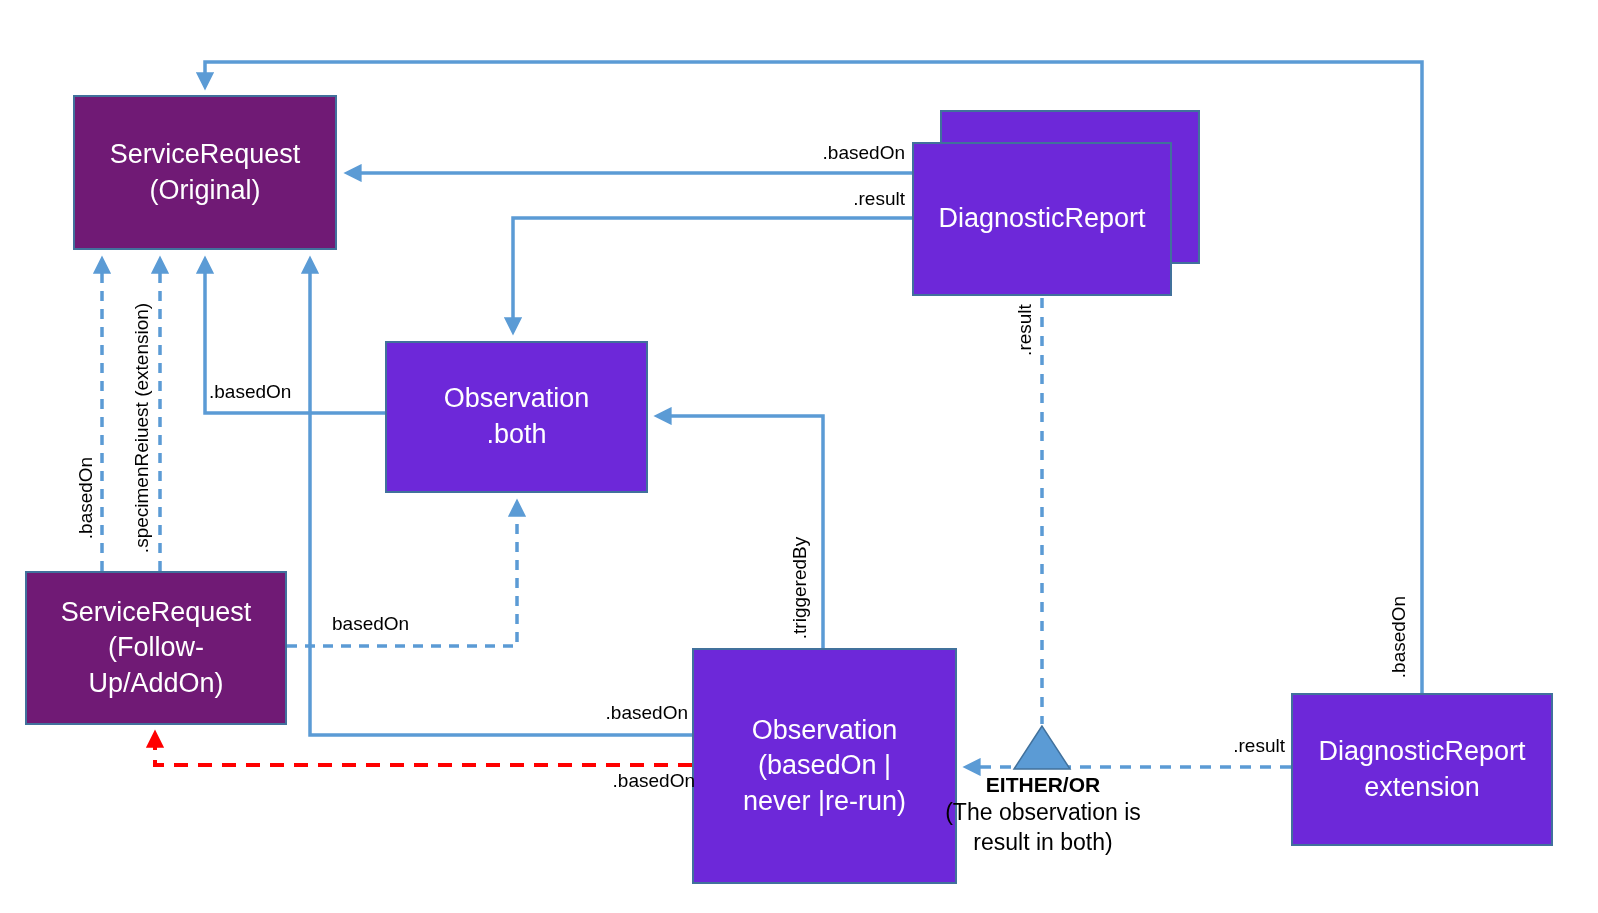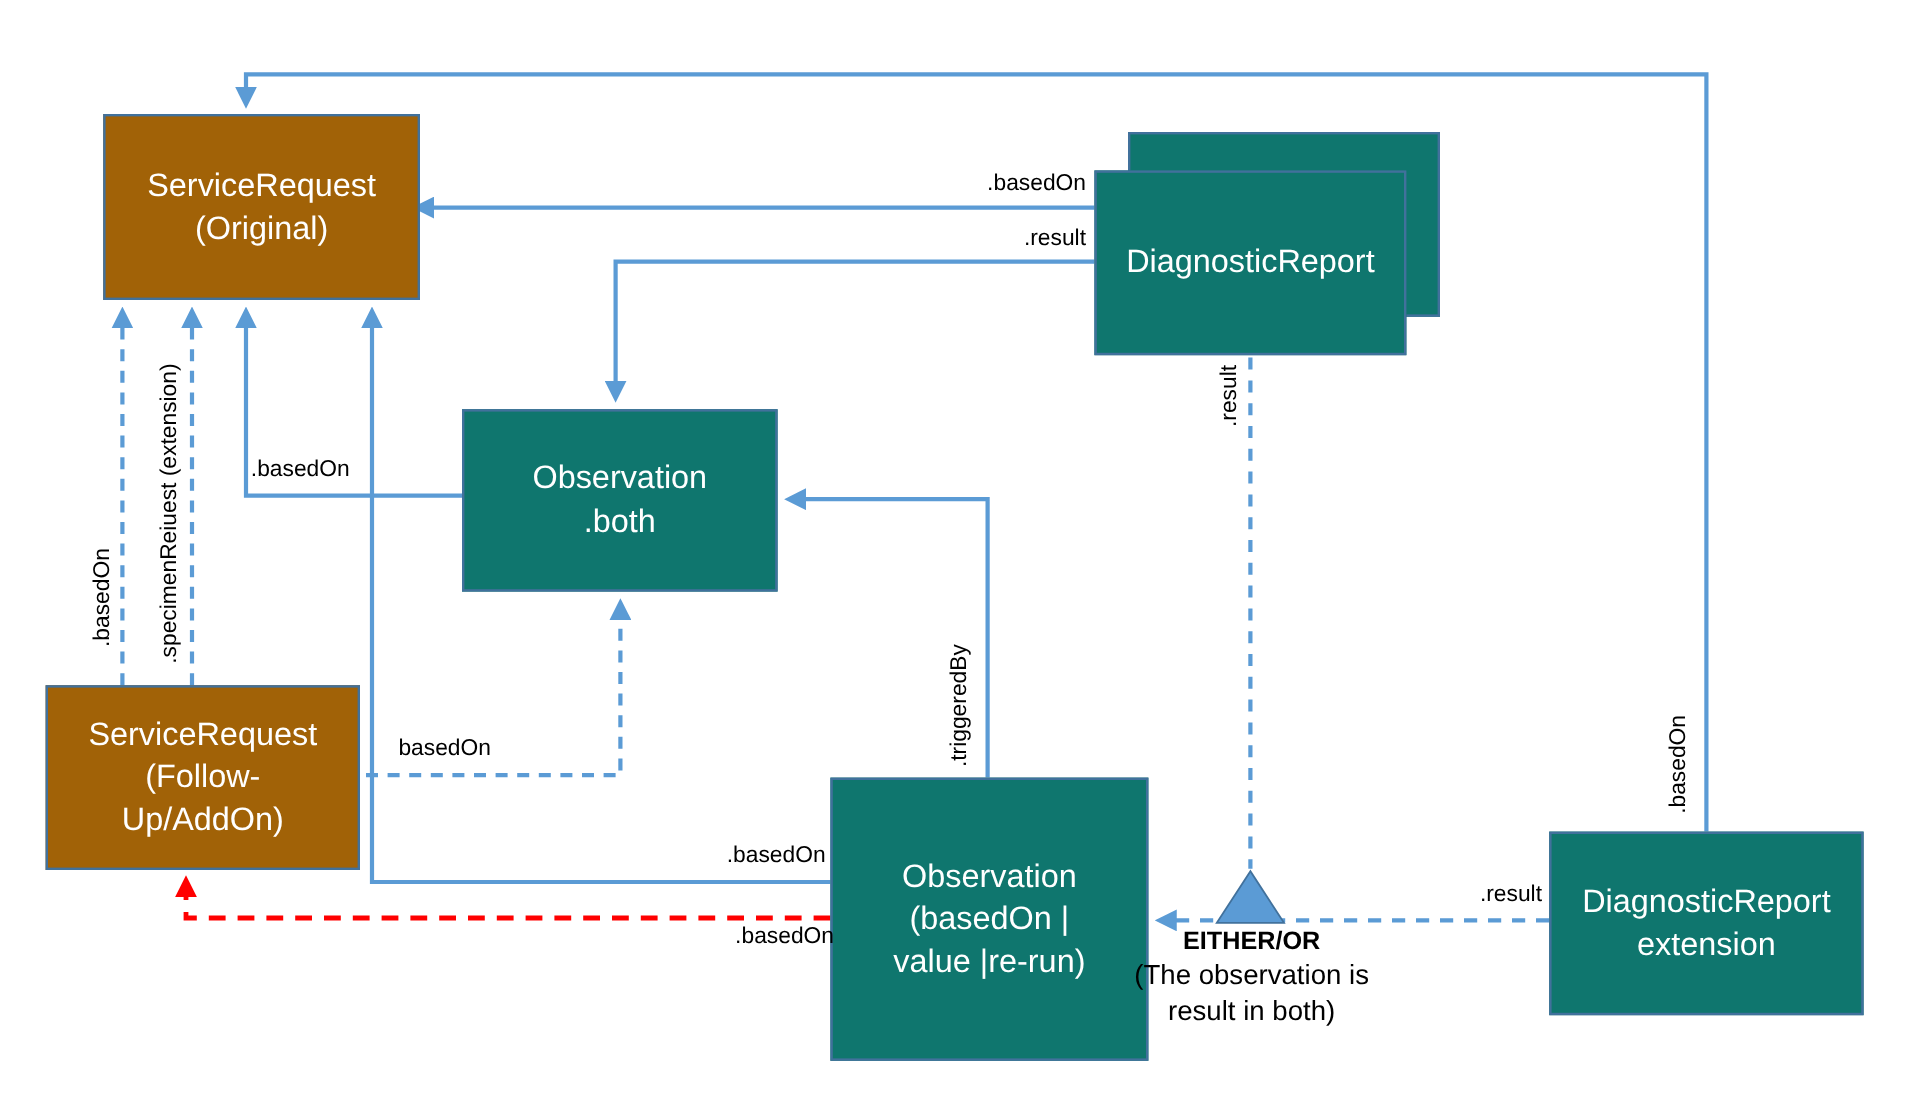--- a/index.html
+++ b/index.html
@@ -6,22 +6,22 @@
   #canvas{
     position:relative;width:1598px;height:913px;background:#ffffff;overflow:hidden;
     font-family:"Liberation Sans",sans-serif;
   }
   #wires{position:absolute;left:0;top:0;width:1598px;height:913px;}
   .node{
     position:absolute;display:flex;flex-direction:column;justify-content:center;align-items:center;
     border:2.5px solid #41719C;color:#ffffff;text-align:center;
     font-size:27px;line-height:1.32;box-sizing:border-box;
   }
-  .node.orange{background:#a16207;margin-left:13px;}
-  .node.blue{background:#0f766e;}
+  .node.orange{background:#701a75;}
+  .node.blue{background:#6d28d9;}
   .elabel{
     position:absolute;color:#000000;font-size:19px;white-space:nowrap;
   }
   .right{text-align:right;}
   .vlabel{
     position:absolute;color:#000000;font-size:19px;white-space:nowrap;
     transform:translate(-50%,-50%) rotate(-90deg);
   }
   .annot{position:absolute;color:#000000;text-align:center;}
   .annot .t1{font-size:21px;font-weight:bold;line-height:1.25;}
@@ -78,21 +78,21 @@
 
   <div class="node blue" style="left:940px;top:110px;width:260px;height:154px;"></div>
 
   <div class="node blue" style="left:912px;top:142px;width:260px;height:154px;">
     <div>DiagnosticReport</div>
   </div>
 
   <div class="node blue" style="left:692px;top:648px;width:265px;height:236px;">
     <div>Observation</div>
     <div>(basedOn |</div>
-    <div>value |re-run)</div>
+    <div>never |re-run)</div>
   </div>
 
   <div class="node blue" style="left:1291px;top:693px;width:262px;height:153px;">
     <div>DiagnosticReport</div>
     <div>extension</div>
   </div>
 
   <div class="elabel right" style="left:705px;top:142px;width:200px;">.basedOn</div>
   <div class="elabel right" style="left:705px;top:188px;width:200px;">.result</div>
   <div class="elabel" style="left:209px;top:381px;">.basedOn</div>

